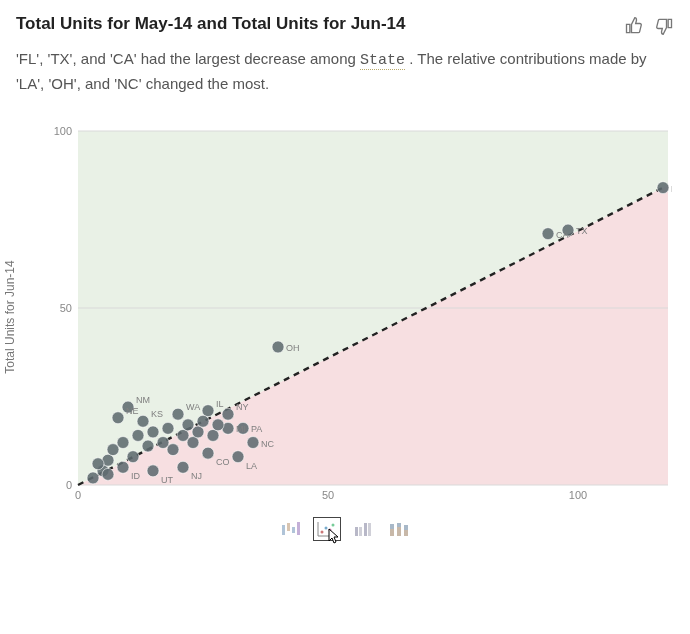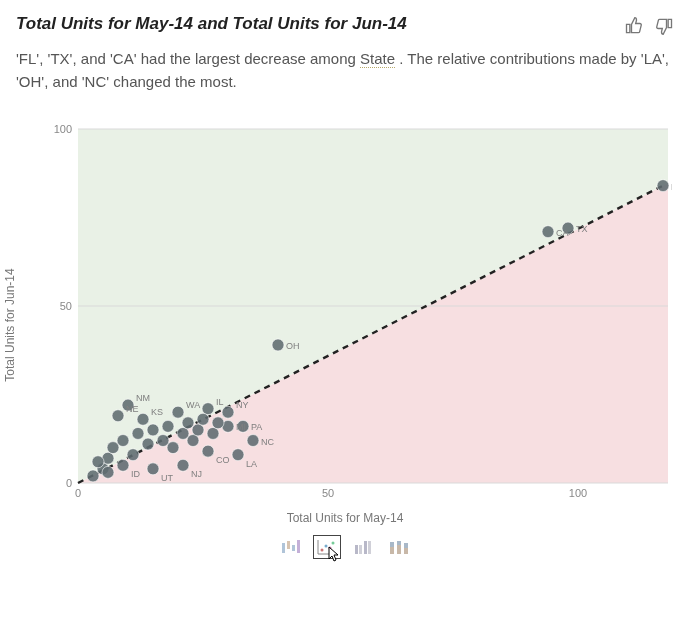--- a/index.html
+++ b/index.html
@@ -18,21 +18,20 @@
     display: flex;
     justify-content: space-between;
     align-items: flex-start;
   }
   .titles { flex: 1; }
   .title {
     font-size: 17px;
     font-weight: 600;
     color: #222;
     margin: 0 0 2px 0;
-    font-style: italic;
   }
   .subtitle {
     font-size: 11px;
     color: #9a9a9a;
     letter-spacing: 0.06em;
     text-transform: uppercase;
   }
   .feedback {
     display: flex;
     gap: 10px;
@@ -45,20 +44,21 @@
   }
   .narrative {
     margin-top: 12px;
     font-size: 15px;
     color: #555;
     line-height: 1.5;
   }
   .narrative .tok {
     border-bottom: 1px dotted #b8a96b;
     cursor: pointer;
+    font-family: Liberation Mono, monospace;
   }
   .chart-wrap {
     margin-top: 32px;
     position: relative;
   }
   .ylabel {
     position: absolute;
     left: -6px;
     top: 50%;
     transform: translate(-50%, -50%) rotate(-90deg);
@@ -186,21 +186,20 @@
         <circle cx="131" cy="308.44" r="6" fill="#5e6b6f" fill-opacity="0.88" stroke="#fff" stroke-width="0.6"></circle>
         <circle cx="136" cy="297.82" r="6" fill="#5e6b6f" fill-opacity="0.88" stroke="#fff" stroke-width="0.6"></circle>
         <circle cx="141" cy="315.52" r="6" fill="#5e6b6f" fill-opacity="0.88" stroke="#fff" stroke-width="0.6"></circle>
         <circle cx="146" cy="304.9" r="6" fill="#5e6b6f" fill-opacity="0.88" stroke="#fff" stroke-width="0.6"></circle>
         <circle cx="151" cy="294.28" r="6" fill="#5e6b6f" fill-opacity="0.88" stroke="#fff" stroke-width="0.6"></circle>
         <circle cx="161" cy="308.44" r="6" fill="#5e6b6f" fill-opacity="0.88" stroke="#fff" stroke-width="0.6"></circle>
         <circle cx="166" cy="297.82" r="6" fill="#5e6b6f" fill-opacity="0.88" stroke="#fff" stroke-width="0.6"></circle>
         <circle cx="46" cy="336.76" r="6" fill="#5e6b6f" fill-opacity="0.88" stroke="#fff" stroke-width="0.6"></circle>
         <circle cx="56" cy="347.38" r="6" fill="#5e6b6f" fill-opacity="0.88" stroke="#fff" stroke-width="0.6"></circle>
       </svg>
-    <div class="xlabel">Total Units for May-14</div>
   </div>
 
   <div class="view-row">
     <div class="view-btn">
       <svg width="20" height="16">
           <rect x="1" y="4" width="3" height="10" fill="#b0c4d8"></rect>
           <rect x="6" y="2" width="3" height="8" fill="#d8c4b0"></rect>
           <rect x="11" y="6" width="3" height="6" fill="#b0c4d8"></rect>
           <rect x="16" y="1" width="3" height="13" fill="#c4b0d8"></rect>
         </svg>

